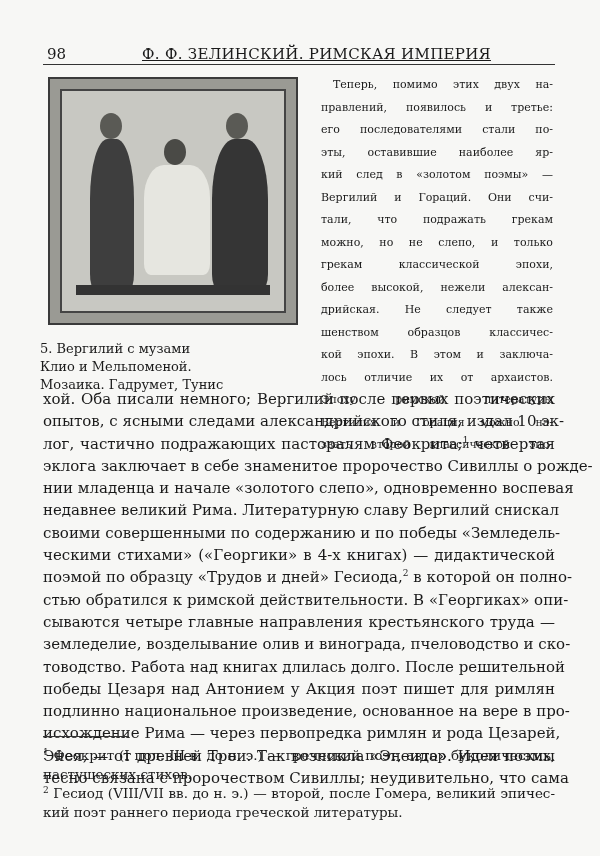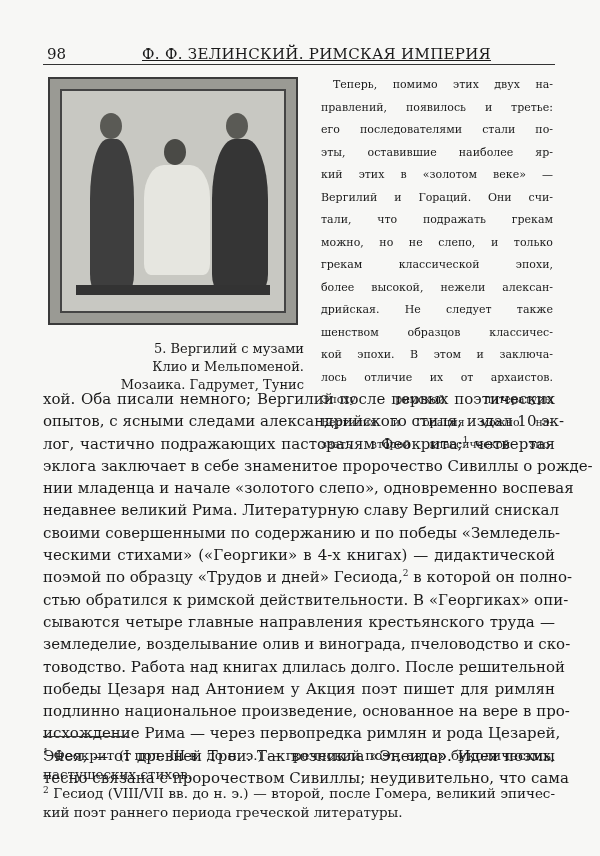--- a/index.html
+++ b/index.html
@@ -19,21 +19,21 @@
     }
     .figure .inner {
       position: absolute; left: 10px; top: 10px; right: 10px; bottom: 10px;
       border: 2px solid #444; background: #c8c8c2;
     }
     .fig-floor { position: absolute; left: 14px; right: 14px; bottom: 16px; height: 10px; background: #333; }
     .fig-person { position: absolute; background: #3e3e3e; border-radius: 40% 40% 10% 10%; }
     .fig-head { position: absolute; width: 22px; height: 26px; border-radius: 50%; background: #5a5a55; }
     .fig-toga { position: absolute; background: #e6e6e0; border-radius: 30% 30% 10% 10%; }
     .caption {
-      position: absolute; left: 40px; top: 340px; width: 264px; text-align: right;
+      position: absolute; left: 40px; top: 340px; width: 264px; text-align: left;
       font-size: 13px; line-height: 18px;
     }
     .col-right {
       position: absolute; left: 313px; top: 74px; width: 232px;
       font-size: 11px; line-height: 22.5px; text-align: justify; margin-left: 8px;
     }
     .col-right .line, .full .line { display: block; white-space: nowrap; text-align: justify; text-align-last: justify; }
     .col-right .line.first { text-indent: 12px; }
     .full {
       position: absolute; left: 43px; top: 388px; width: 512px;
@@ -72,21 +72,21 @@
   <div>5. Вергилий с музами</div>
   <div>Клио и Мельпоменой.</div>
   <div>Мозаика. Гадрумет, Тунис</div>
 </div>
 
 <div class="col-right">
   <span class="line first">Теперь, помимо этих двух на-</span>
   <span class="line">правлений, появилось и третье:</span>
   <span class="line">его последователями стали по-</span>
   <span class="line">эты, оставившие наиболее яр-</span>
-  <span class="line">кий этих в «золотом веке» —</span>
+  <span class="line">кий след в «золотом поэмы» —</span>
   <span class="line">Вергилий и Гораций. Они счи-</span>
   <span class="line">тали, что подражать грекам</span>
   <span class="line">можно, но не слепо, и только</span>
   <span class="line">грекам классической эпохи,</span>
   <span class="line">более высокой, нежели алексан-</span>
   <span class="line">дрийская. Не следует также</span>
   <span class="line">шенством образцов классичес-</span>
   <span class="line">кой эпохи. В этом и заключа-</span>
   <span class="line">лось отличие их от архаистов.</span>
   <span class="line">Эпоху римской литературы</span>

